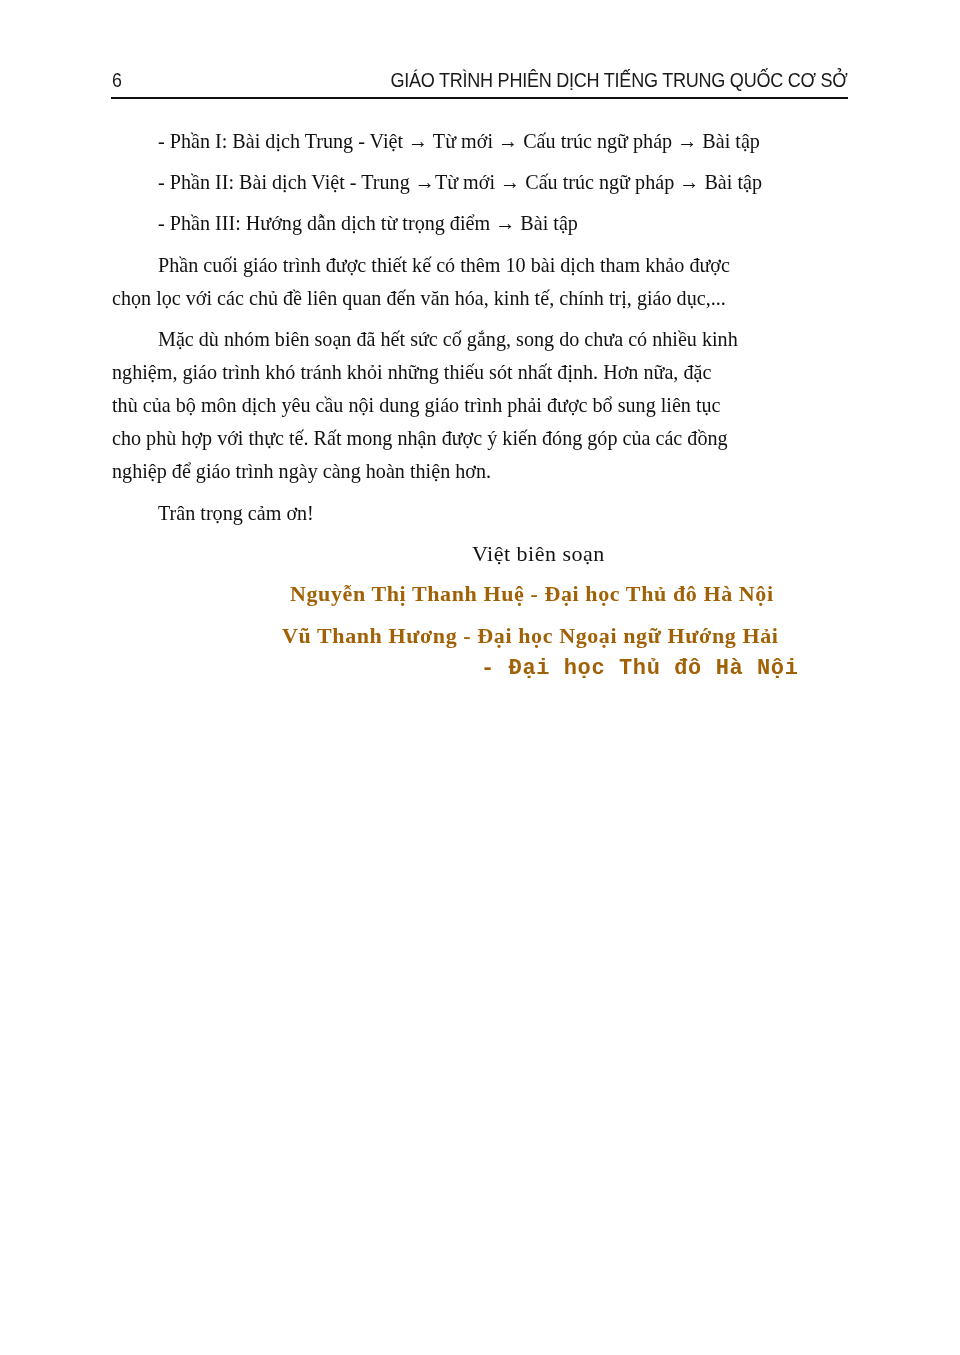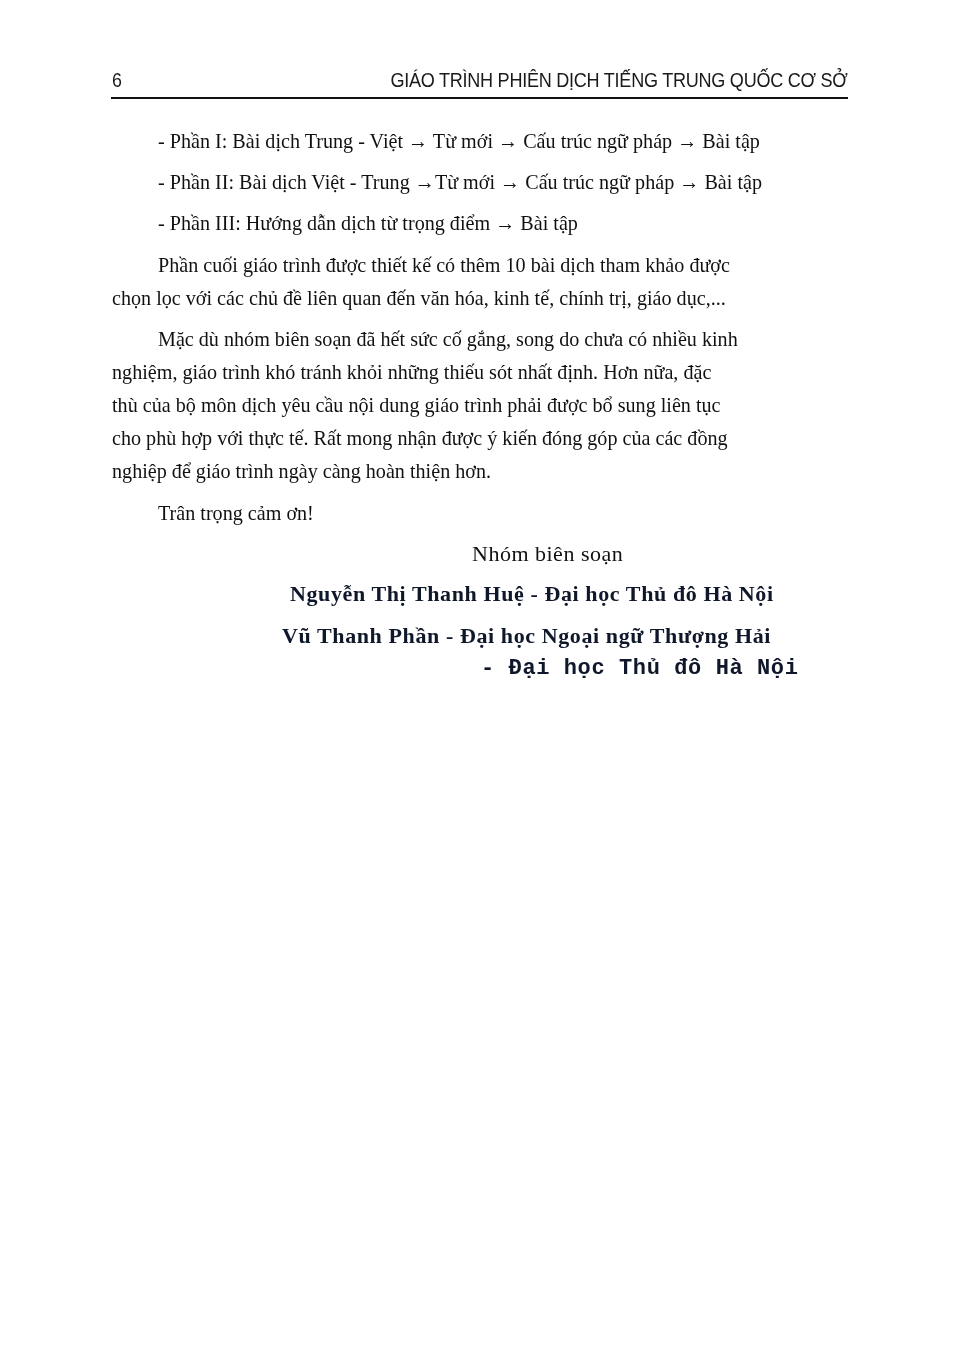--- a/index.html
+++ b/index.html
@@ -20,21 +20,21 @@
     }
     .body-text {
       font-family: "Liberation Serif", serif; font-size: 22px; color: #111;
       white-space: nowrap;
     }
     .line {
       position: absolute; left: 112px; width: 736px;
       transform: scaleX(0.92); transform-origin: left top;
     }
     .bold-sig {
-      font-family: "Liberation Serif", serif; font-weight: bold; font-size: 22px; color: #0f172a;
+      font-family: "Liberation Serif", serif; font-weight: bold; font-size: 22px; color: #a16207;
       position: absolute; white-space: nowrap; letter-spacing: 0.6px;
     }
   </style>
 </head>
 <body>
 
 <div>
 
   <div class="header-num">6</div>
   <div class="header-title">GIÁO TRÌNH PHIÊN DỊCH TIẾNG TRUNG QUỐC CƠ SỞ</div>
@@ -48,18 +48,18 @@
   <div class="body-text line" style="top:285px; transform:scaleX(0.915);">chọn lọc với các chủ đề liên quan đến văn hóa, kinh tế, chính trị, giáo dục,...</div>
 
   <div class="body-text line" style="left:158px; top:326px; width:690px; transform:scaleX(0.915);">Mặc dù nhóm biên soạn đã hết sức cố gắng, song do chưa có nhiều kinh</div>
   <div class="body-text line" style="top:359px; transform:scaleX(0.915);">nghiệm, giáo trình khó tránh khỏi những thiếu sót nhất định. Hơn nữa, đặc</div>
   <div class="body-text line" style="top:392px; transform:scaleX(0.915);">thù của bộ môn dịch yêu cầu nội dung giáo trình phải được bổ sung liên tục</div>
   <div class="body-text line" style="top:425px; transform:scaleX(0.915);">cho  phù hợp với thực tế. Rất mong nhận được ý kiến đóng góp của các đồng</div>
   <div class="body-text line" style="top:458px; transform:scaleX(0.915);">nghiệp để giáo trình ngày càng hoàn thiện hơn.</div>
 
   <div class="body-text line" style="left:158px; top:500px; width:300px; transform:scaleX(0.915);">Trân trọng cảm ơn!</div>
 
-  <div class="body-text" style="position:absolute; left:472px; top:541px; letter-spacing:0.5px;">Nhóm biên soạn</div>
+  <div class="body-text" style="position:absolute; left:472px; top:541px; letter-spacing:0.5px;">Việt biên soạn</div>
   <div class="bold-sig" style="left:290px; top:581px;">Nguyễn Thị Thanh Huệ - Đại học Thủ đô Hà Nội</div>
-  <div class="bold-sig" style="left:282px; top:623px;">Vũ Thanh Phần - Đại học Ngoại ngữ Thượng Hải</div>
+  <div class="bold-sig" style="left:282px; top:623px;">Vũ Thanh Hương - Đại học Ngoại ngữ Hướng Hải</div>
   <div class="bold-sig" style="left:481px; top:656px;font-family:Liberation Mono, monospace;">- Đại học Thủ đô Hà Nội</div>
 
 </div>
 
 </body></html>

